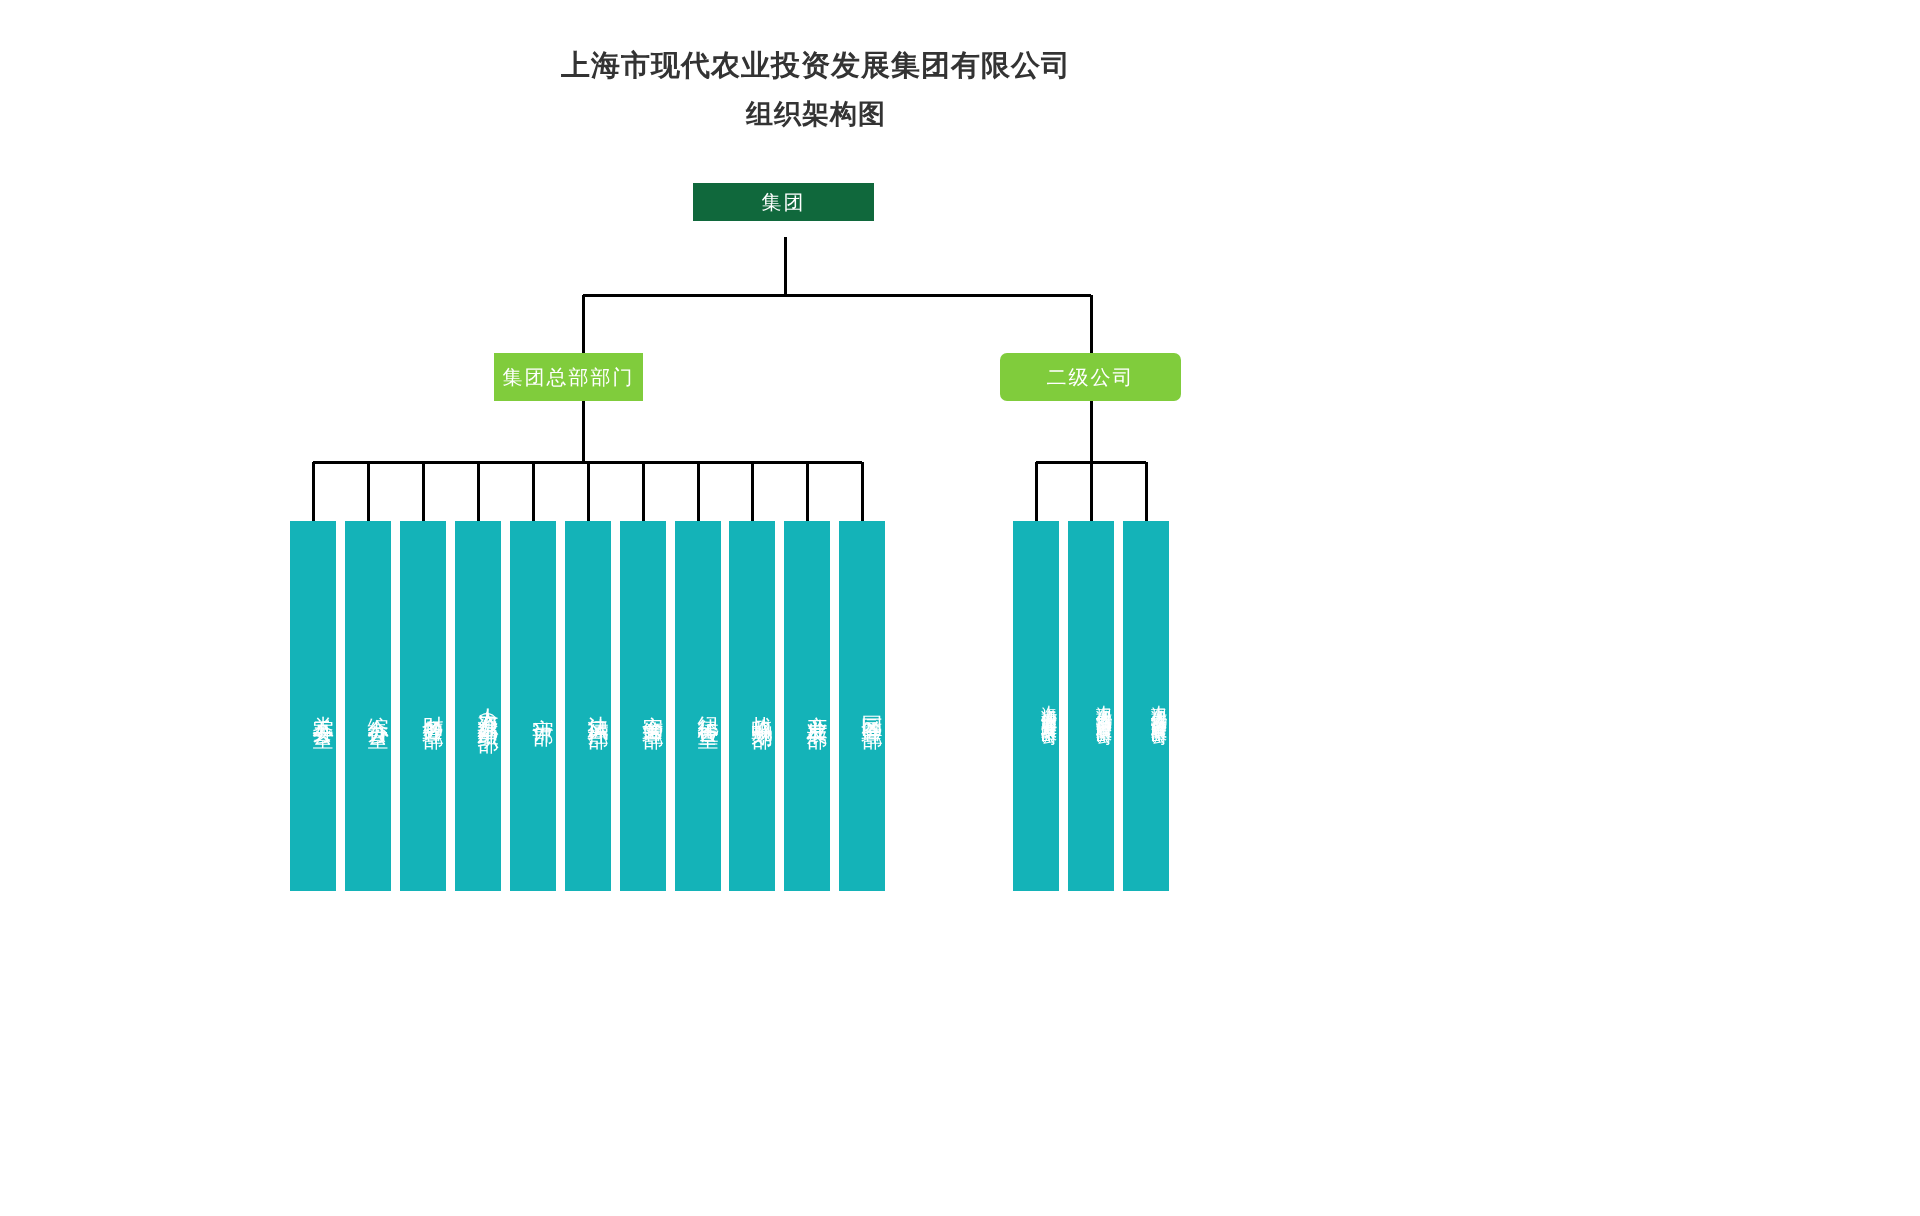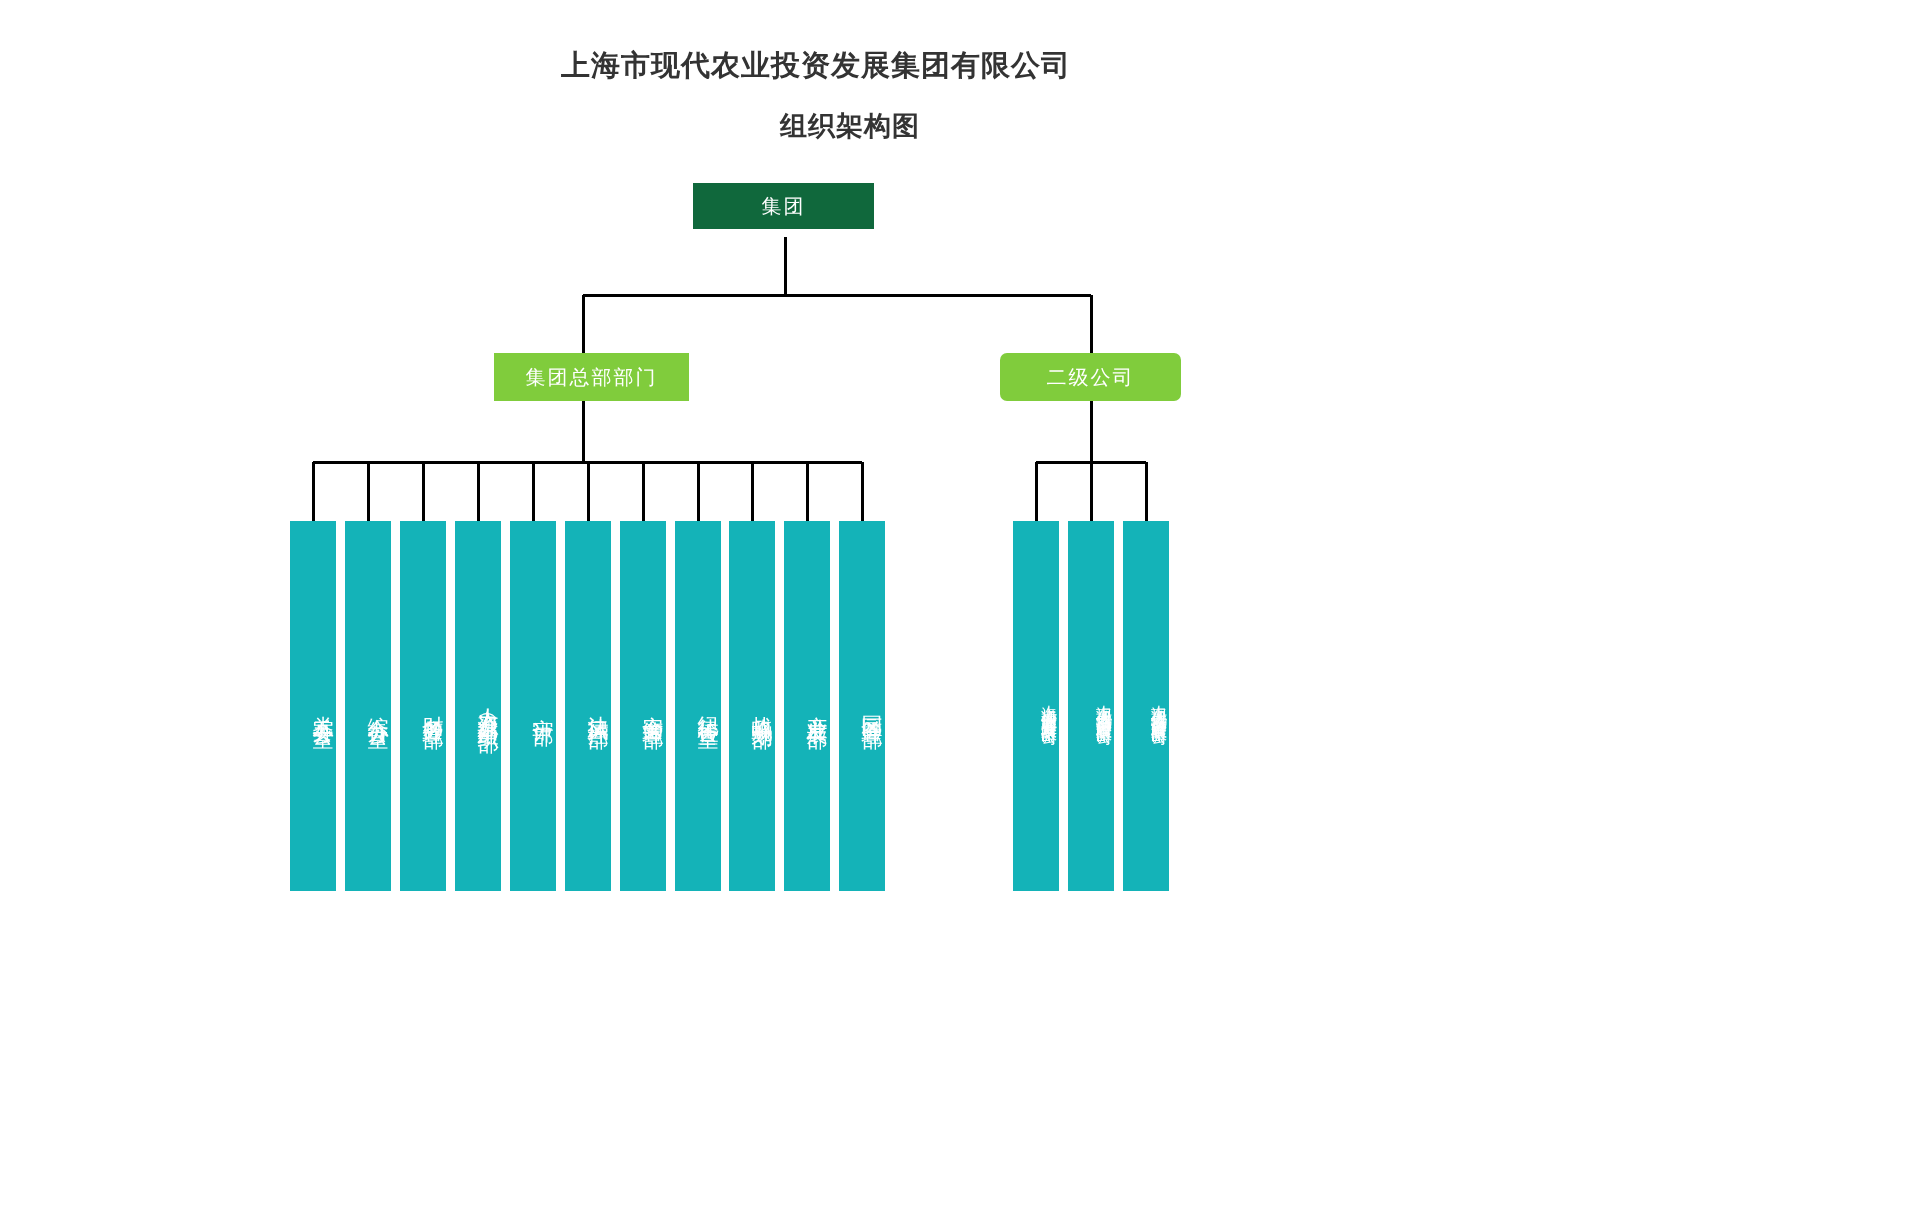--- a/index.html
+++ b/index.html
@@ -4,38 +4,38 @@
 <style>
   html,body{margin:0;padding:0;background:#ffffff;}
   body{width:1920px;height:1216px;font-family:"Liberation Sans","DejaVu Sans",sans-serif;overflow:hidden;position:relative;}
   #chart{position:absolute;left:0;top:0;width:1920px;height:1216px;}
 
   .title{
     position:absolute;left:0;width:1632px;text-align:center;
     color:#333333;font-weight:bold;letter-spacing:1px;
   }
   #title-main{top:46px;font-size:29px;}
-  #title-sub{top:108px;font-size:27px;padding-left:34px;}
+  #title-sub{top:96px;font-size:27px;}
 
   .node{
     position:absolute;box-sizing:border-box;color:#ffffff;
     display:flex;align-items:center;justify-content:center;text-align:center;
   }
 
   
   #root-node{
-    left:693px;top:183px;width:181px;height:46px;
+    left:693px;top:183px;width:181px;height:38px;
     background:#10683C;font-size:20px;letter-spacing:2px;
   }
 
   
   .l2{
     background:#80CC3C;font-size:20px;letter-spacing:2px;height:48px;
   }
-  #l2-0{left:494px;top:353px;width:195px;}
+  #l2-0{left:494px;top:353px;width:149px;}
   #l2-1{left:1000px;top:353px;width:181px;border-radius:7px;}
 
   
   .l3{
     background:#14B3B8;
     writing-mode:vertical-rl;
     text-orientation:upright;
     align-items:flex-start;
     justify-content:center;
     line-height:1.22;

